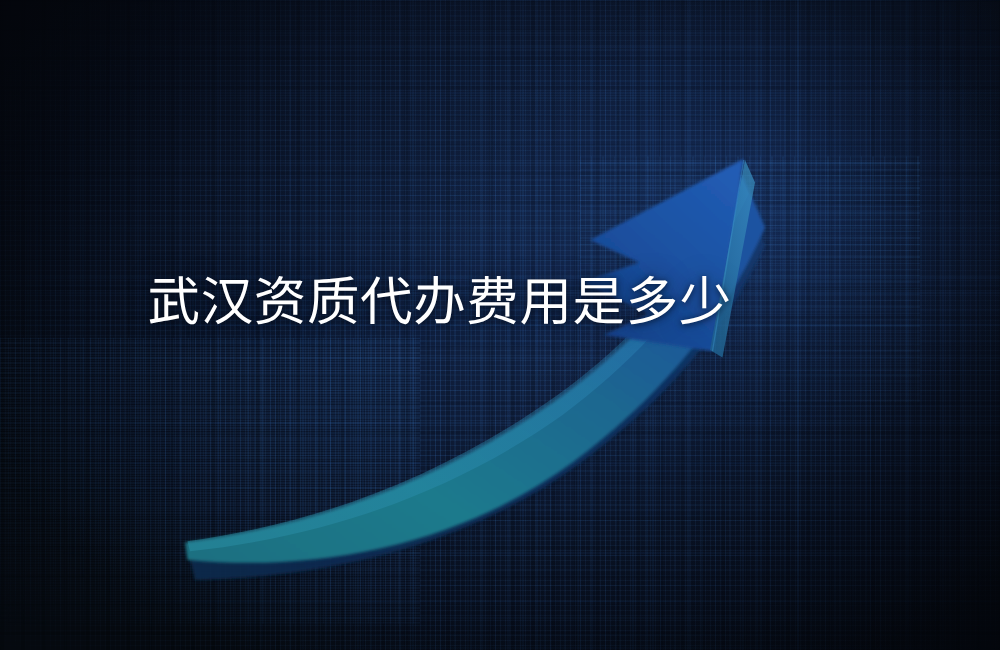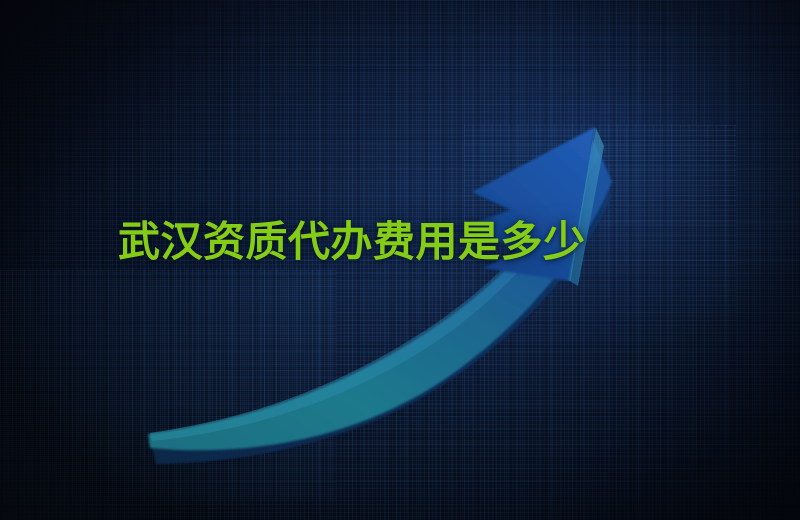--- a/index.html
+++ b/index.html
@@ -104,22 +104,22 @@
 
   
   .headline {
     position: absolute;
     left: 118px;
     top: 218px;
     margin: 0;
     font-size: 42px;
     line-height: 1.12;
     letter-spacing: 0.5px;
-    font-weight: 700;
-    color: #84cc16;
+    font-weight: 400;
+    color: #ffffff;
     white-space: nowrap;
     text-shadow: 0 1px 5px rgba(2,8,20,0.75), 0 0 18px rgba(10,24,48,0.55);
   }
 </style>
 </head>
 <body>
 
 <div class="banner">
 
   <div class="bg-base"></div>

